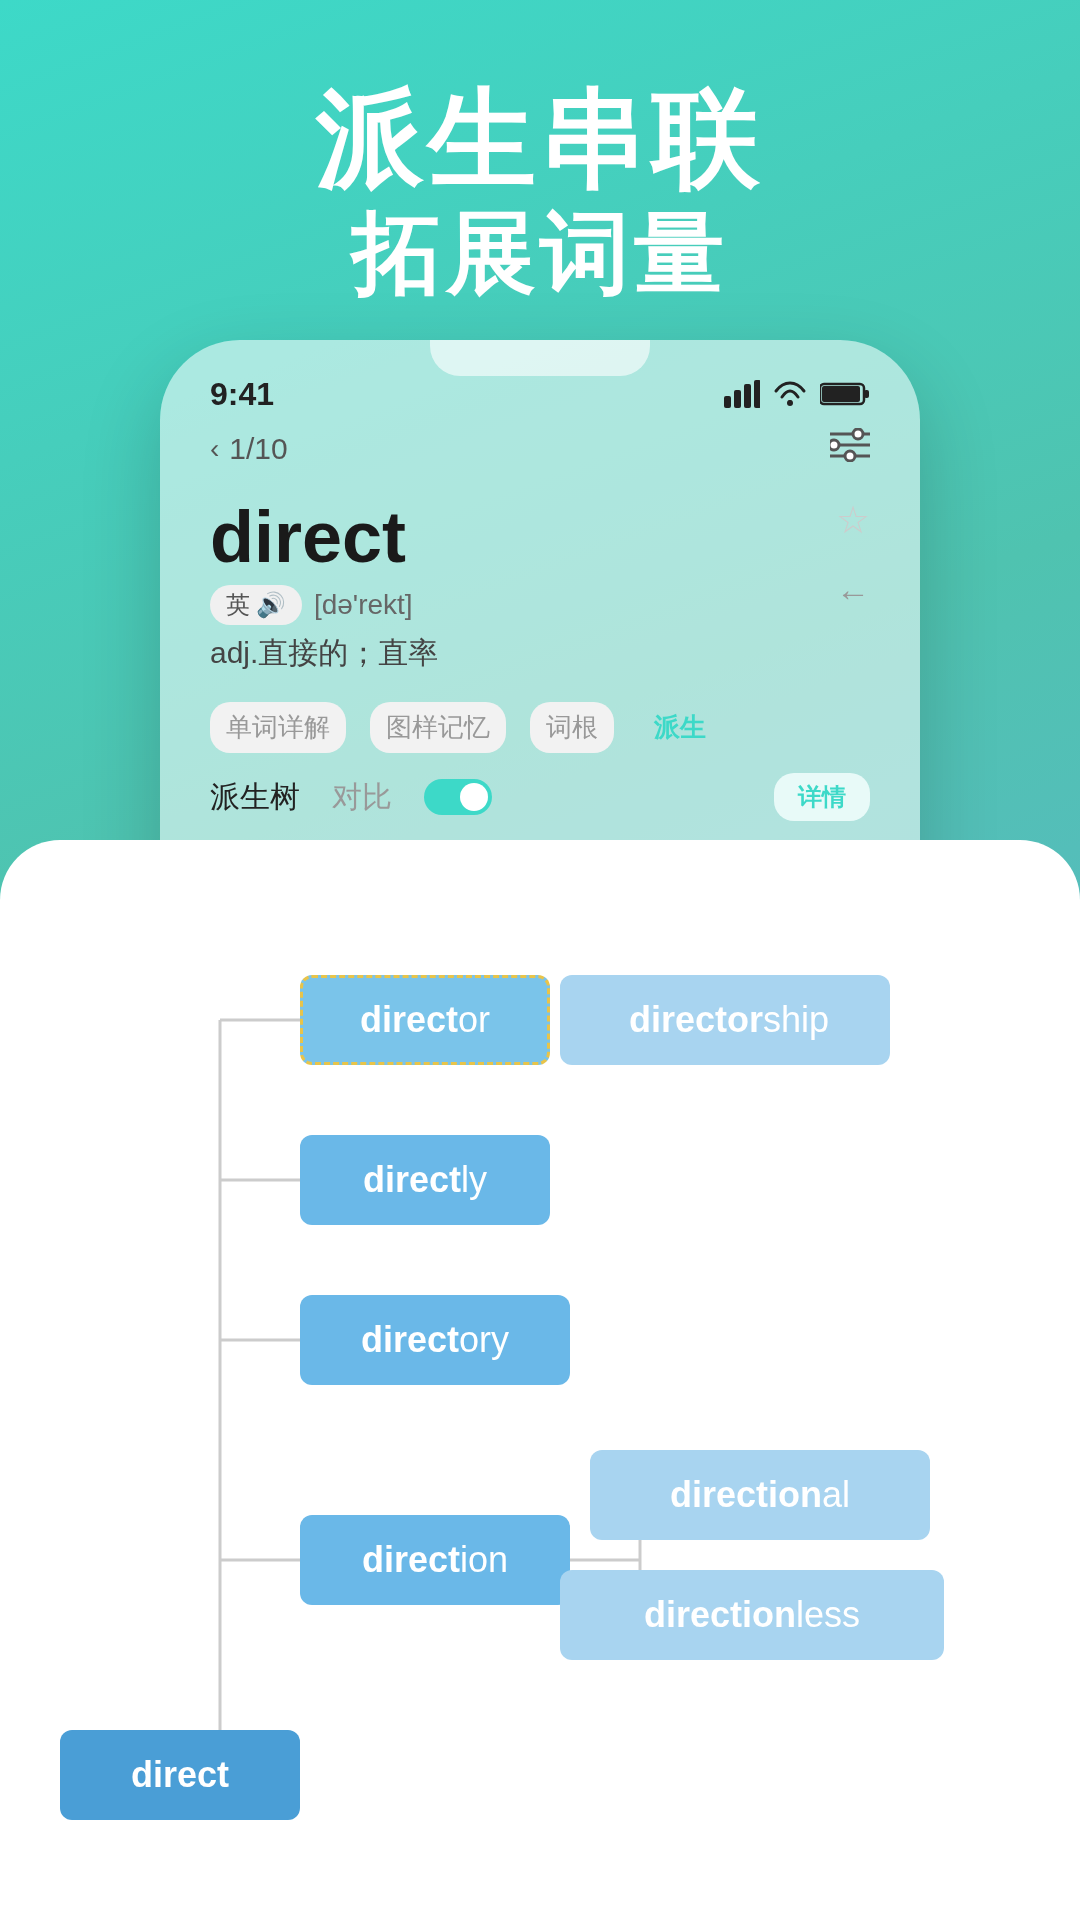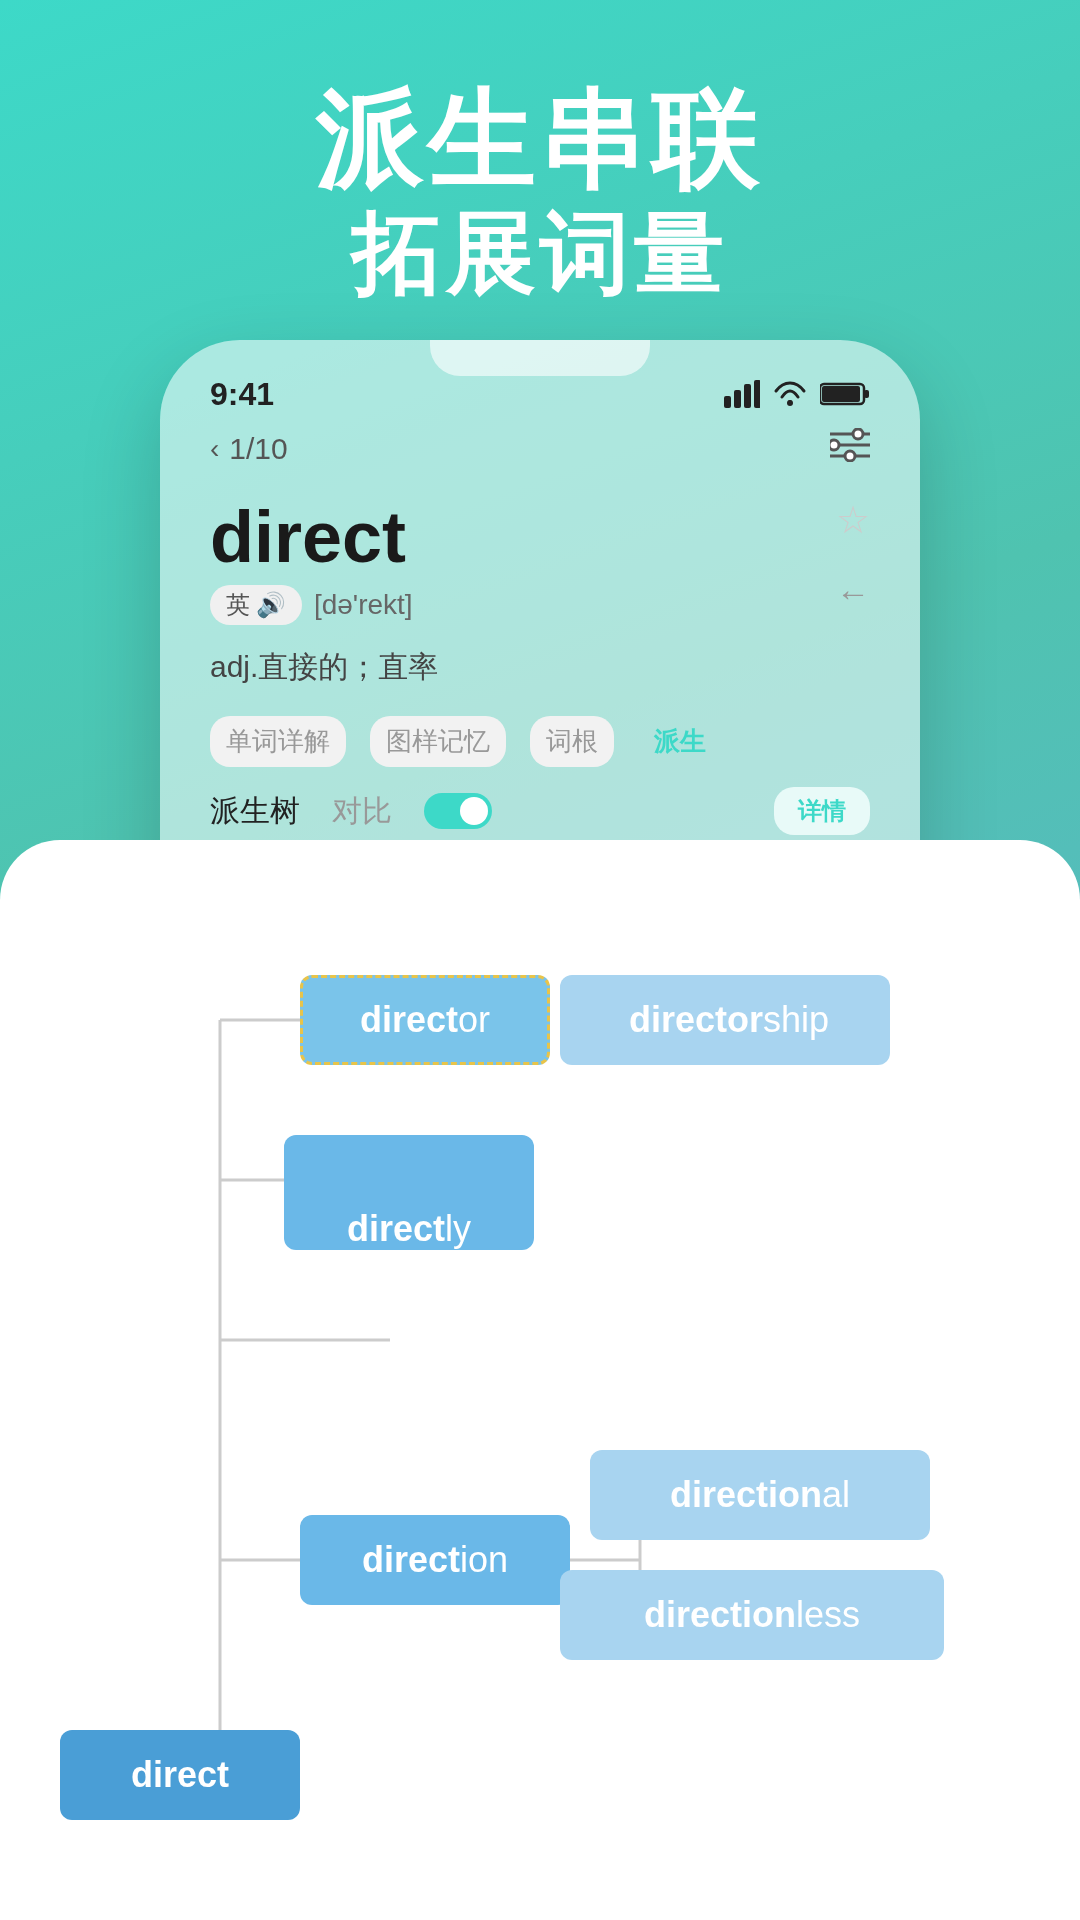--- a/index.html
+++ b/index.html
@@ -137,21 +137,21 @@
     .back-arrow {
       position: absolute;
       top: 100px;
       right: 50px;
       font-size: 34px;
       color: #999;
     }
     .word-meaning {
       font-size: 30px;
       color: #444;
-      margin-top: 22px;
+      margin-top: 8px;
     }
 
     
     .tab-bar {
       display: flex;
       align-items: flex-start;
       gap: 24px;
       padding: 28px 50px 0;
     }
     .tab-item {
@@ -389,26 +389,31 @@
         <span class="bold-part">direct</span><span class="normal-part">or</span>
       </span>
     </div>
 
     <div class="word-node node-blue-light" style="left:560px; top:135px; width:330px; height:90px;padding-left:8px;">
       <span>
         <span class="bold-part">director</span><span class="normal-part">ship</span>
       </span>
     </div>
 
-    <div class="word-node node-blue-mid" style="left:284px; top:295px; width:250px; height:115px;align-items:flex-end;">
+    <div class="word-node node-blue-mid" style="left:300px; top:295px; width:250px; height:90px;">
       <span>
         <span class="bold-part">direct</span><span class="normal-part">ly</span>
       </span>
     </div>
 
+    <div class="word-node node-blue-mid" style="left:300px; top:455px; width:270px; height:90px;">
+      <span>
+        <span class="bold-part">direct</span><span class="normal-part">ory</span>
+      </span>
+    </div>
 
     <div class="word-node node-blue-mid" style="left:300px; top:675px; width:270px; height:90px;">
       <span>
         <span class="bold-part">direct</span><span class="normal-part">ion</span>
       </span>
     </div>
 
     <div class="word-node node-blue-light" style="left:590px; top:610px; width:340px; height:90px;">
       <span>
         <span class="bold-part">direction</span><span class="normal-part">al</span>

